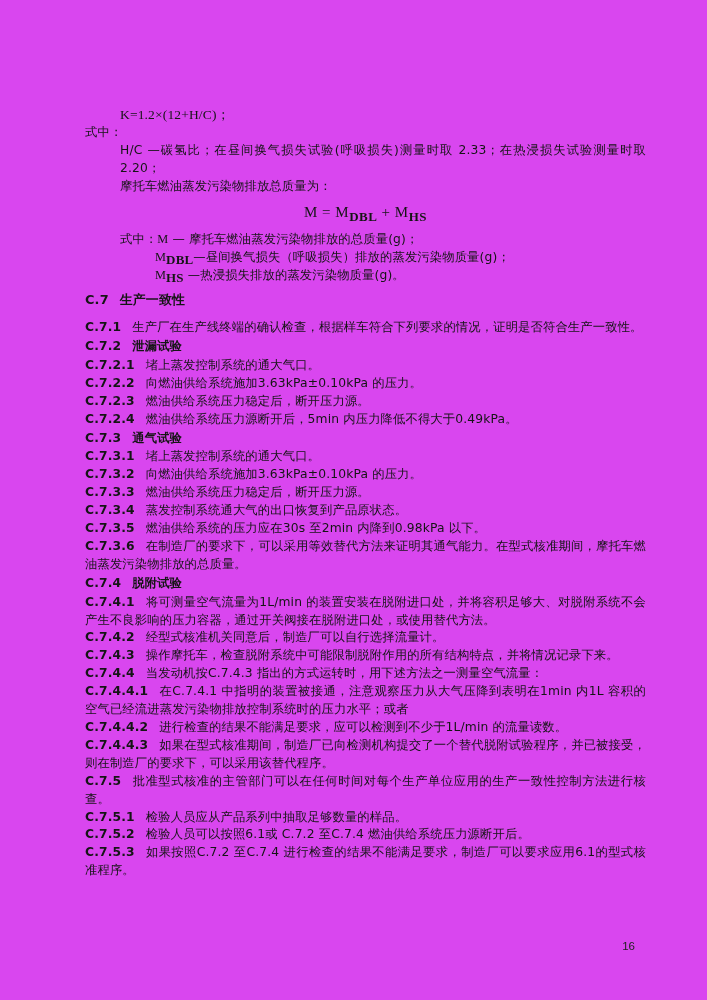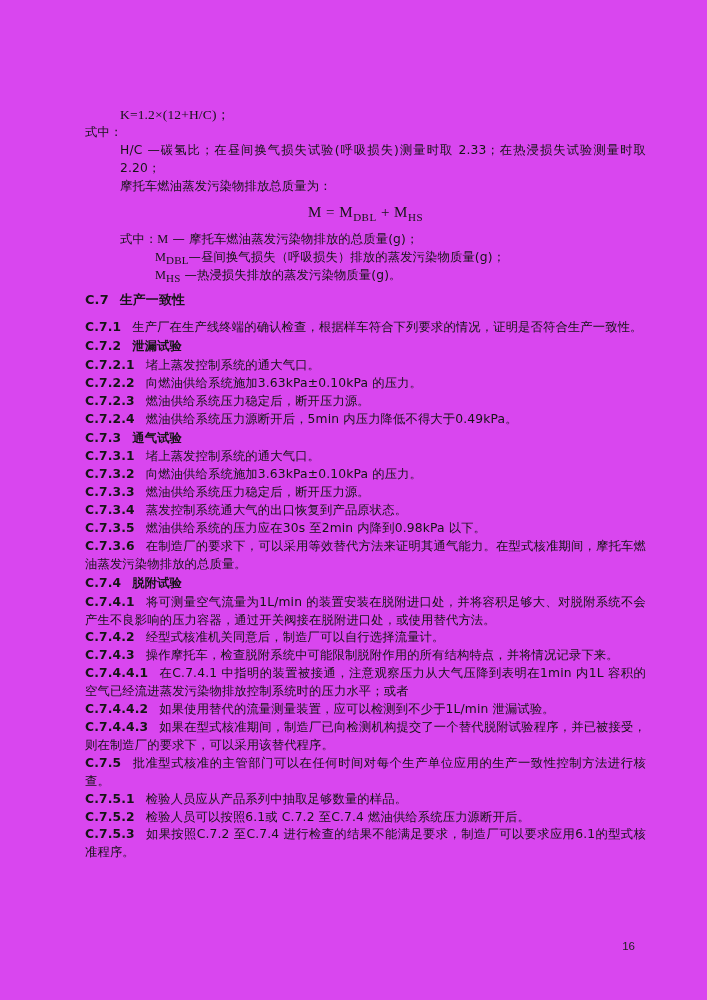--- a/index.html
+++ b/index.html
@@ -14,21 +14,21 @@
   .num{font-weight:700;margin-right:11px;white-space:nowrap;}
   .plain{}
   .indent{padding-left:35px;}
   .indent2{padding-left:70px;}
   .heading{font-weight:700;margin:1px 0;}
   .heading-l1{font-weight:700;font-size:12.9px;margin:6px 0 10px;}
   .clause{}
   .formula-left{padding-left:35px;font-family:"Liberation Serif","DejaVu Serif",serif;font-size:13.5px;}
   .formula-center{text-align:center;font-family:"Liberation Serif","DejaVu Serif",serif;font-size:15px;margin:8px 0 10px;letter-spacing:0.5px;}
   .p-serif{font-family:"Liberation Serif","DejaVu Serif",serif;}
-  sub.p-sub{font-family:"Liberation Serif","DejaVu Serif",serif;font-size:11px;line-height:0;}
+  sub.p-sub{font-family:"Liberation Serif","DejaVu Serif",serif;font-size:13px;line-height:0;font-weight:bold;}
   .page-footer{
     position:absolute;right:72px;bottom:48px;
     font-family:Liberation Sans, sans-serif;font-size:11.5px;color:#222;
   }
 </style>
 </head>
 <body>
 
 <div class="page">
   <div class="doc-body">
@@ -51,22 +51,23 @@
       <div class="line clause"><span class="num">C.7.3.1</span><span class="p-cn">堵上蒸发控制系统的通大气口。</span></div>
       <div class="line clause"><span class="num">C.7.3.2</span><span class="p-cn">向燃油供给系统施加3.63kPa±0.10kPa 的压力。</span></div>
       <div class="line clause"><span class="num">C.7.3.3</span><span class="p-cn">燃油供给系统压力稳定后，断开压力源。</span></div>
       <div class="line clause"><span class="num">C.7.3.4</span><span class="p-cn">蒸发控制系统通大气的出口恢复到产品原状态。</span></div>
       <div class="line clause"><span class="num">C.7.3.5</span><span class="p-cn">燃油供给系统的压力应在30s 至2min 内降到0.98kPa 以下。</span></div>
       <div class="line clause"><span class="num">C.7.3.6</span><span class="p-cn">在制造厂的要求下，可以采用等效替代方法来证明其通气能力。在型式核准期间，摩托车燃油蒸发污染物排放的总质量。</span></div>
       <div class="line heading"><span class="num">C.7.4</span><span class="p-cn">脱附试验</span></div>
       <div class="line clause"><span class="num">C.7.4.1</span><span class="p-cn">将可测量空气流量为1L/min 的装置安装在脱附进口处，并将容积足够大、对脱附系统不会产生不良影响的压力容器，通过开关阀接在脱附进口处，或使用替代方法。</span></div>
       <div class="line clause"><span class="num">C.7.4.2</span><span class="p-cn">经型式核准机关同意后，制造厂可以自行选择流量计。</span></div>
       <div class="line clause"><span class="num">C.7.4.3</span><span class="p-cn">操作摩托车，检查脱附系统中可能限制脱附作用的所有结构特点，并将情况记录下来。</span></div>
+      <div class="line clause"><span class="num">C.7.4.4</span><span class="p-cn">当发动机按C.7.4.3 指出的方式运转时，用下述方法之一测量空气流量：</span></div>
       <div class="line clause"><span class="num">C.7.4.4.1</span><span class="p-cn">在C.7.4.1 中指明的装置被接通，注意观察压力从大气压降到表明在1min 内1L 容积的空气已经流进蒸发污染物排放控制系统时的压力水平；或者</span></div>
-      <div class="line clause"><span class="num">C.7.4.4.2</span><span class="p-cn">如果使用替代的流量测量装置，应可以检测到不少于1L/min 泄漏试验。</span></div>
+      <div class="line clause"><span class="num">C.7.4.4.2</span><span class="p-cn">进行检查的结果不能满足要求，应可以检测到不少于1L/min 的流量读数。</span></div>
       <div class="line clause"><span class="num">C.7.4.4.3</span><span class="p-cn">如果在型式核准期间，制造厂已向检测机构提交了一个替代脱附试验程序，并已被接受，则在制造厂的要求下，可以采用该替代程序。</span></div>
       <div class="line clause"><span class="num">C.7.5</span><span class="p-cn">批准型式核准的主管部门可以在任何时间对每个生产单位应用的生产一致性控制方法进行核查。</span></div>
       <div class="line clause"><span class="num">C.7.5.1</span><span class="p-cn">检验人员应从产品系列中抽取足够数量的样品。</span></div>
       <div class="line clause"><span class="num">C.7.5.2</span><span class="p-cn">检验人员可以按照6.1或 C.7.2 至C.7.4 燃油供给系统压力源断开后。</span></div>
       <div class="line clause"><span class="num">C.7.5.3</span><span class="p-cn">如果按照C.7.2 至C.7.4 进行检查的结果不能满足要求，制造厂可以要求应用6.1的型式核准程序。</span></div>
     </div>
   <div class="page-footer">16</div>
 </div>
 
 </body></html>

